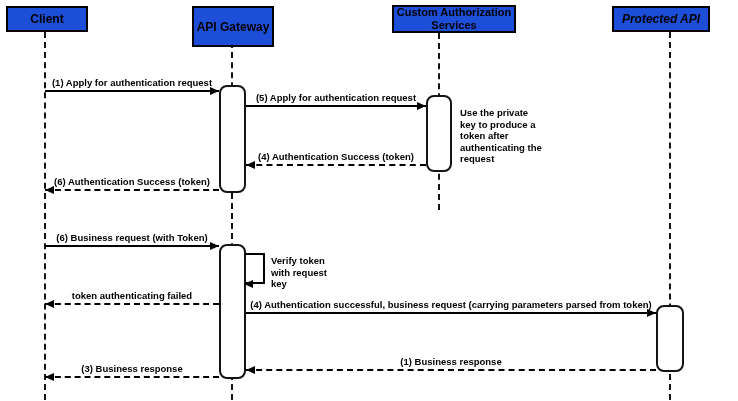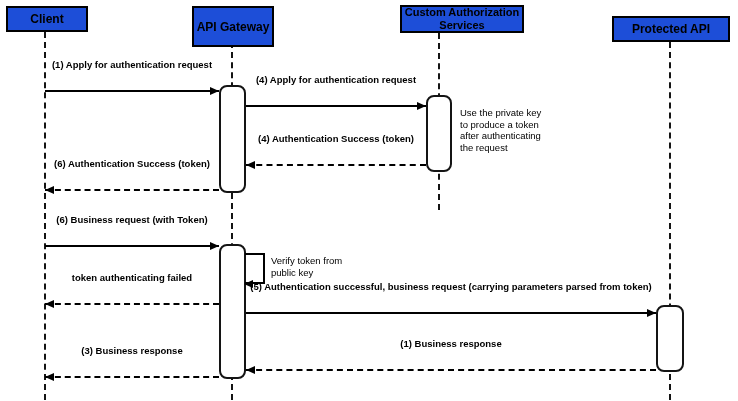--- a/index.html
+++ b/index.html
@@ -15,33 +15,33 @@
   .actor.small { font-size:11px; line-height:13px; }
   .lifeline { position:absolute; width:0; border-left:2px dashed #141414; z-index:1; }
   .activation {
     position:absolute; box-sizing:border-box; border:2px solid #141414;
     background:#fff; border-radius:8px; z-index:2;
   }
   .message { position:absolute; height:0; z-index:3; }
   .mline { width:100%; height:0; border-top:2px solid #000; }
   .message.dashed .mline { border-top-style:dashed; }
   .mlabel {
-    position:absolute; left:50%; bottom:20px; transform:translateX(-50%);
+    position:absolute; left:50%; bottom:2px; transform:translateX(-50%);
     white-space:nowrap; font-size:9.5px; font-weight:bold; color:#000;text-align:center;
   }
   .arrowhead { position:absolute; width:0; height:0; top:-3px; }
   .arrowhead.right { right:0; border-left:9px solid #000; border-top:4px solid transparent; border-bottom:4px solid transparent; }
   .arrowhead.left  { left:0;  border-right:9px solid #000; border-top:4px solid transparent; border-bottom:4px solid transparent; }
   .selfmsg {
     position:absolute; box-sizing:border-box; z-index:3;
     border:2px solid #000; border-left:none; background:transparent;
   }
   .selfmsg .arrowhead { top:auto; left:-1px; bottom:-6px; border-right:9px solid #000; border-top:4px solid transparent; border-bottom:4px solid transparent; }
   .annotation {
-    position:absolute; font-size:9.5px; font-weight:normal; color:#000;
+    position:absolute; font-size:9.5px; font-weight:bold; color:#000;
     line-height:11.5px; z-index:3;
   }
 </style>
 </head>
 <body>
 
 <div class="canvas">
 
   <div class="lifeline" style="left:44px; top:32px; height:368px;"></div>
   <div class="lifeline" style="left:231px; top:32px; height:368px;"></div>
@@ -52,35 +52,35 @@
   <div class="activation" style="left:426px; top:95px; width:26px; height:77px;"></div>
   <div class="activation" style="left:219px; top:244px; width:27px; height:135px;"></div>
   <div class="activation" style="left:656px; top:305px; width:28px; height:67px;"></div>
 
   <div class="actor" style="left:6px; top:6px; width:82px; height:26px;">
     <span>Client</span>
   </div>
   <div class="actor" style="left:192px; top:6px; width:82px; height:41px;">
     <span>API Gateway</span>
   </div>
-  <div class="actor small" style="left:400px; top:5px; width:124px; height:28px;">
+  <div class="actor small" style="left:392px; top:5px; width:124px; height:28px;">
     <span>Custom Authorization Services</span>
   </div>
-  <div class="actor" style="left:612px; top:16px; width:118px; height:26px;">
+  <div class="actor" style="left:612px; top:6px; width:98px; height:26px;font-style:italic;">
     <span>Protected API</span>
   </div>
 
   <div class="message solid" style="left:45px; top:90px; width:174px;">
     <span class="mlabel">(1) Apply for authentication request</span>
     <div class="mline"></div>
     <div class="arrowhead right"></div>
   </div>
 
   <div class="message solid" style="left:246px; top:105px; width:180px;">
-    <span class="mlabel">(4) Apply for authentication request</span>
+    <span class="mlabel">(5) Apply for authentication request</span>
     <div class="mline"></div>
     <div class="arrowhead right"></div>
   </div>
 
   <div class="annotation" style="left:460px; top:107px; width:84px;">
     <span>Use the private key to produce a token after authenticating the request</span>
   </div>
 
   <div class="message dashed" style="left:246px; top:164px; width:180px;">
     <span class="mlabel">(4) Authentication Success (token)</span>
@@ -97,31 +97,31 @@
   <div class="message solid" style="left:45px; top:245px; width:174px;">
     <span class="mlabel">(6) Business request (with Token)</span>
     <div class="mline"></div>
     <div class="arrowhead right"></div>
   </div>
 
   <div class="selfmsg" style="left:245px; top:253px; width:20px; height:31px;">
     <div class="arrowhead"></div>
   </div>
   <div class="annotation" style="left:271px; top:255px; width:72px;">
-    <span>Verify token from public key</span>
+    <span>Verify token with request key</span>
   </div>
 
   <div class="message dashed" style="left:45px; top:303px; width:174px;">
     <span class="mlabel">token authenticating failed</span>
     <div class="mline"></div>
     <div class="arrowhead left"></div>
   </div>
 
   <div class="message solid" style="left:246px; top:312px; width:410px;">
-    <span class="mlabel">(5) Authentication successful, business request (carrying parameters parsed from token)</span>
+    <span class="mlabel">(4) Authentication successful, business request (carrying parameters parsed from token)</span>
     <div class="mline"></div>
     <div class="arrowhead right"></div>
   </div>
 
   <div class="message dashed" style="left:246px; top:369px; width:410px;">
     <span class="mlabel">(1) Business response</span>
     <div class="mline"></div>
     <div class="arrowhead left"></div>
   </div>
 

